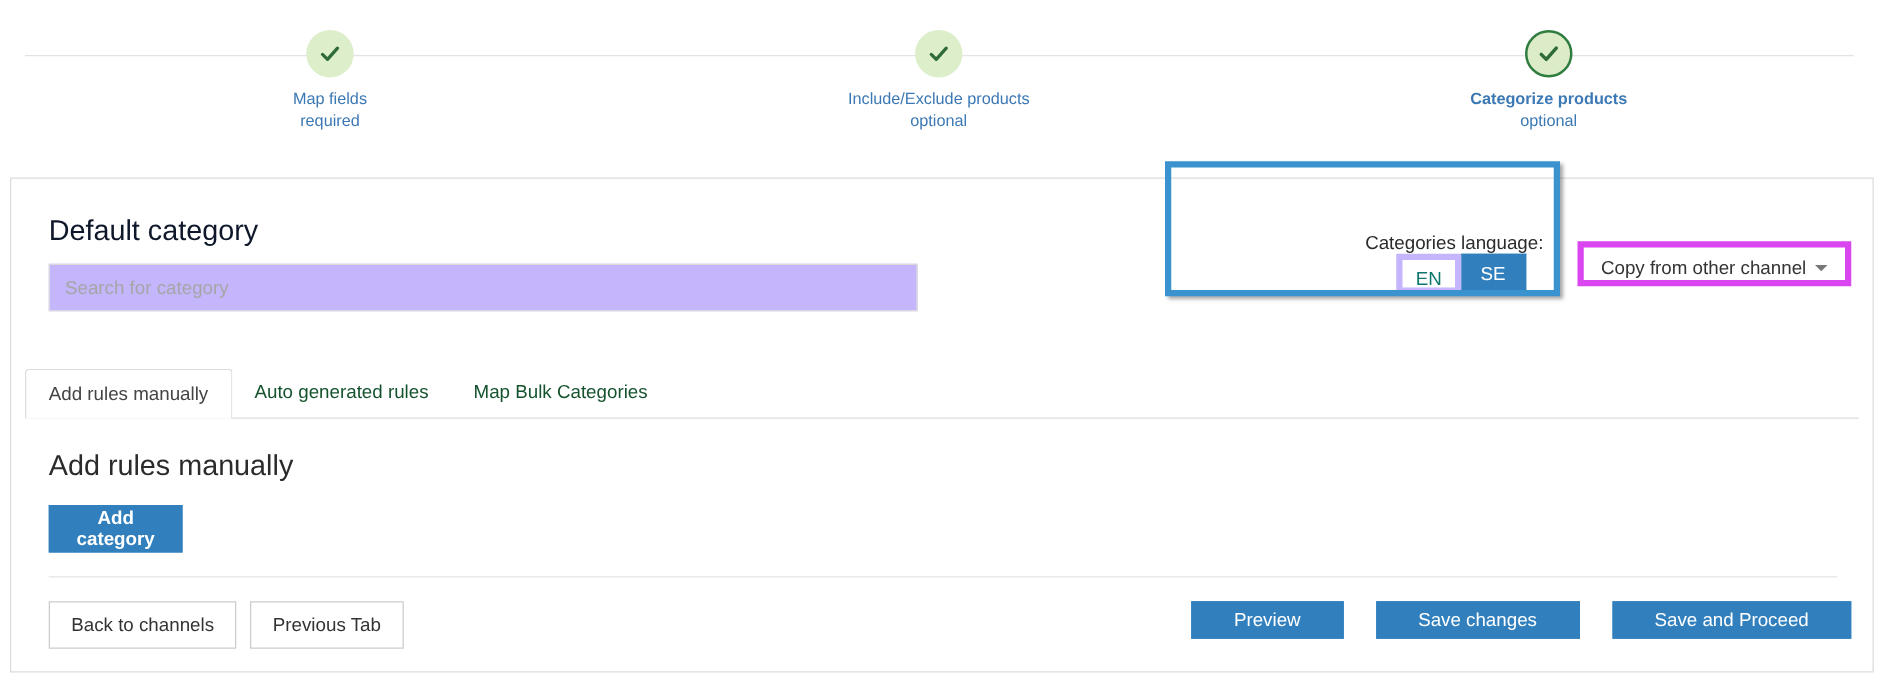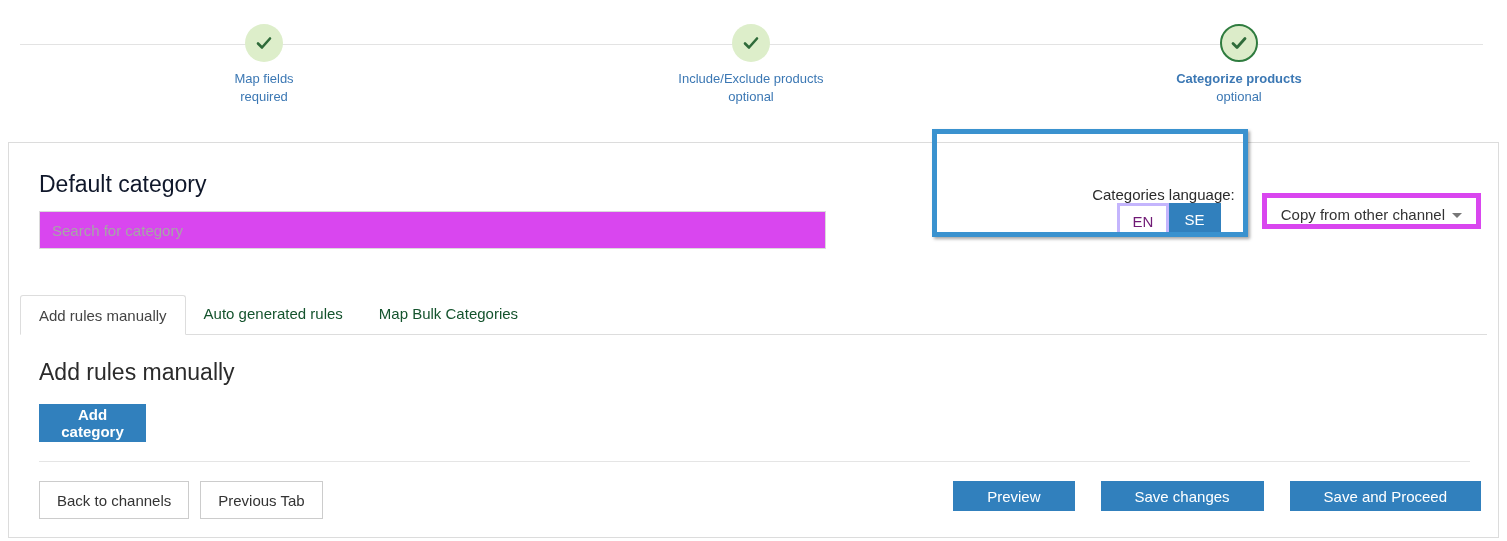--- a/index.html
+++ b/index.html
@@ -106,22 +106,22 @@
     min-width: 52px;
     height: 32px;
     line-height: 32px;
     text-align: center;
     font-size: 15px;
     box-sizing: border-box;
     cursor: pointer;
   }
   .btn-toggle .tg.off {
     background: #ffffff;
-    border: 3px solid #c4b5fd;
-    color: #701a75;
+    border: 5px solid #c4b5fd;
+    color: #0f766e;
   }
   .btn-toggle .tg.on {
     background: #3180bd;
     border: 1px solid #3180bd;
     color: #ffffff;
     border-left: none;
   }
   .copy-btn {
     height: 36px;
     line-height: 34px;
@@ -166,24 +166,24 @@
     top: 28px;
     font-size: 23px;
     color: #0f172a;
     font-weight: normal;
     margin: 0;
   }
   .search-input {
     position: absolute;
     left: 30px;
     top: 68px;
-    width: 787px;
+    width: 695px;
     height: 38px;
     border: 1px solid #dadada;
-    background: #d946ef;
+    background: #c4b5fd;
     font-family: "Liberation Sans", sans-serif;
     font-size: 15px;
     color: #333333;
     padding: 0 12px;
     box-sizing: border-box;
     outline: none;
   }
   .search-input::placeholder { color: #a6a6a6; }
 
   

